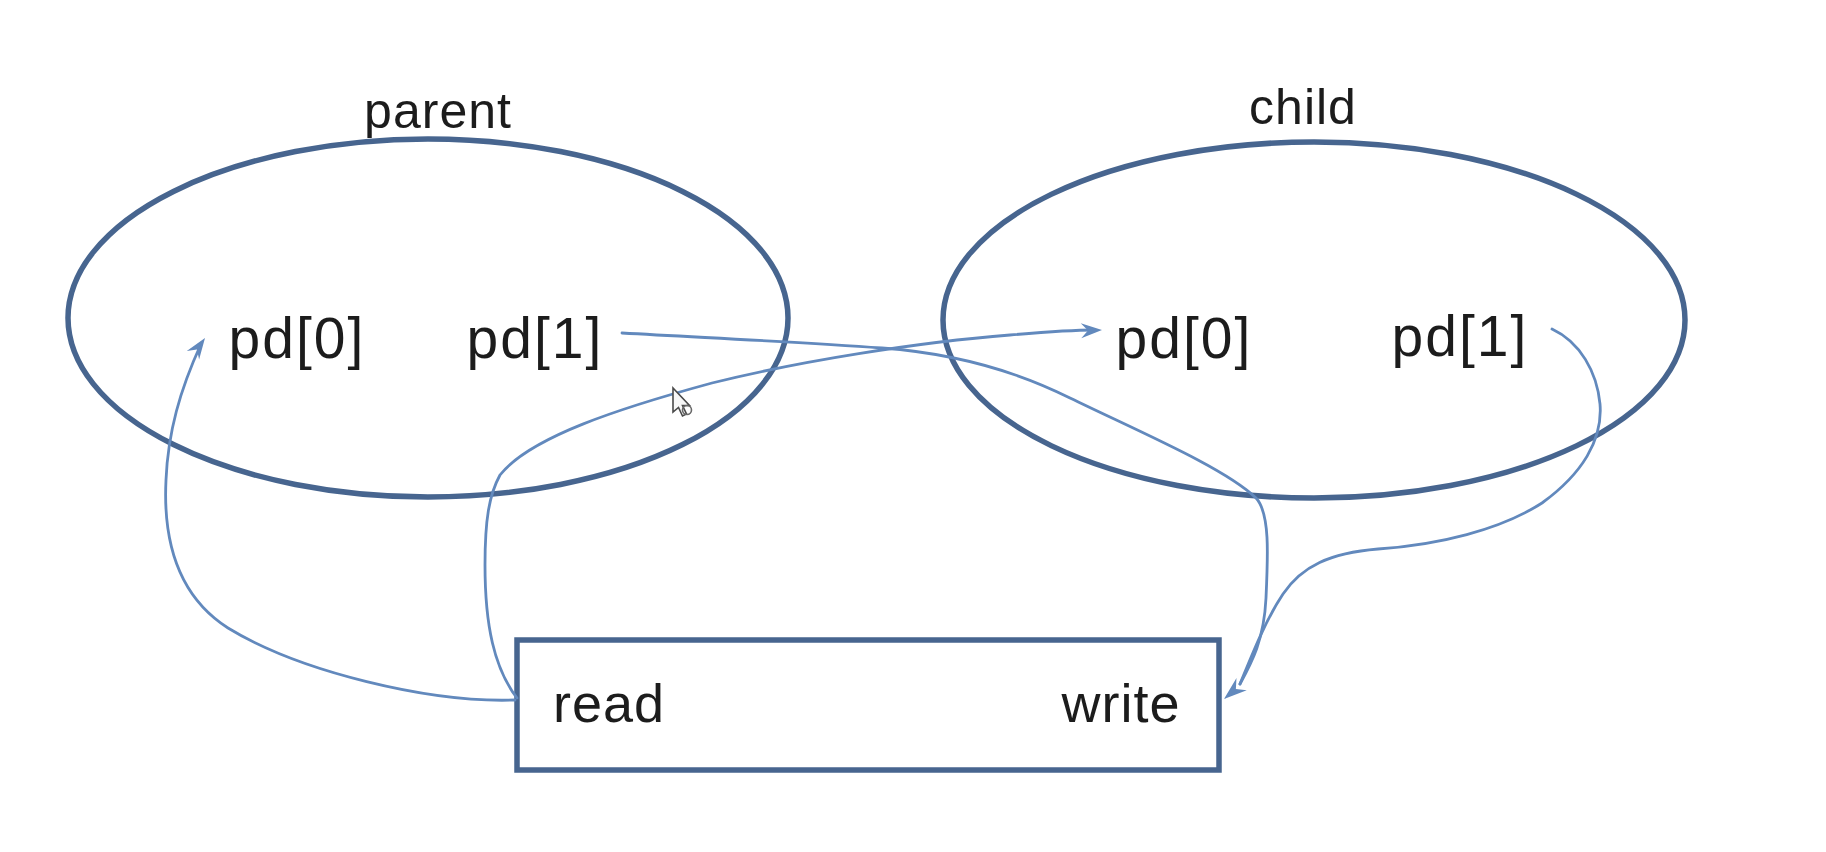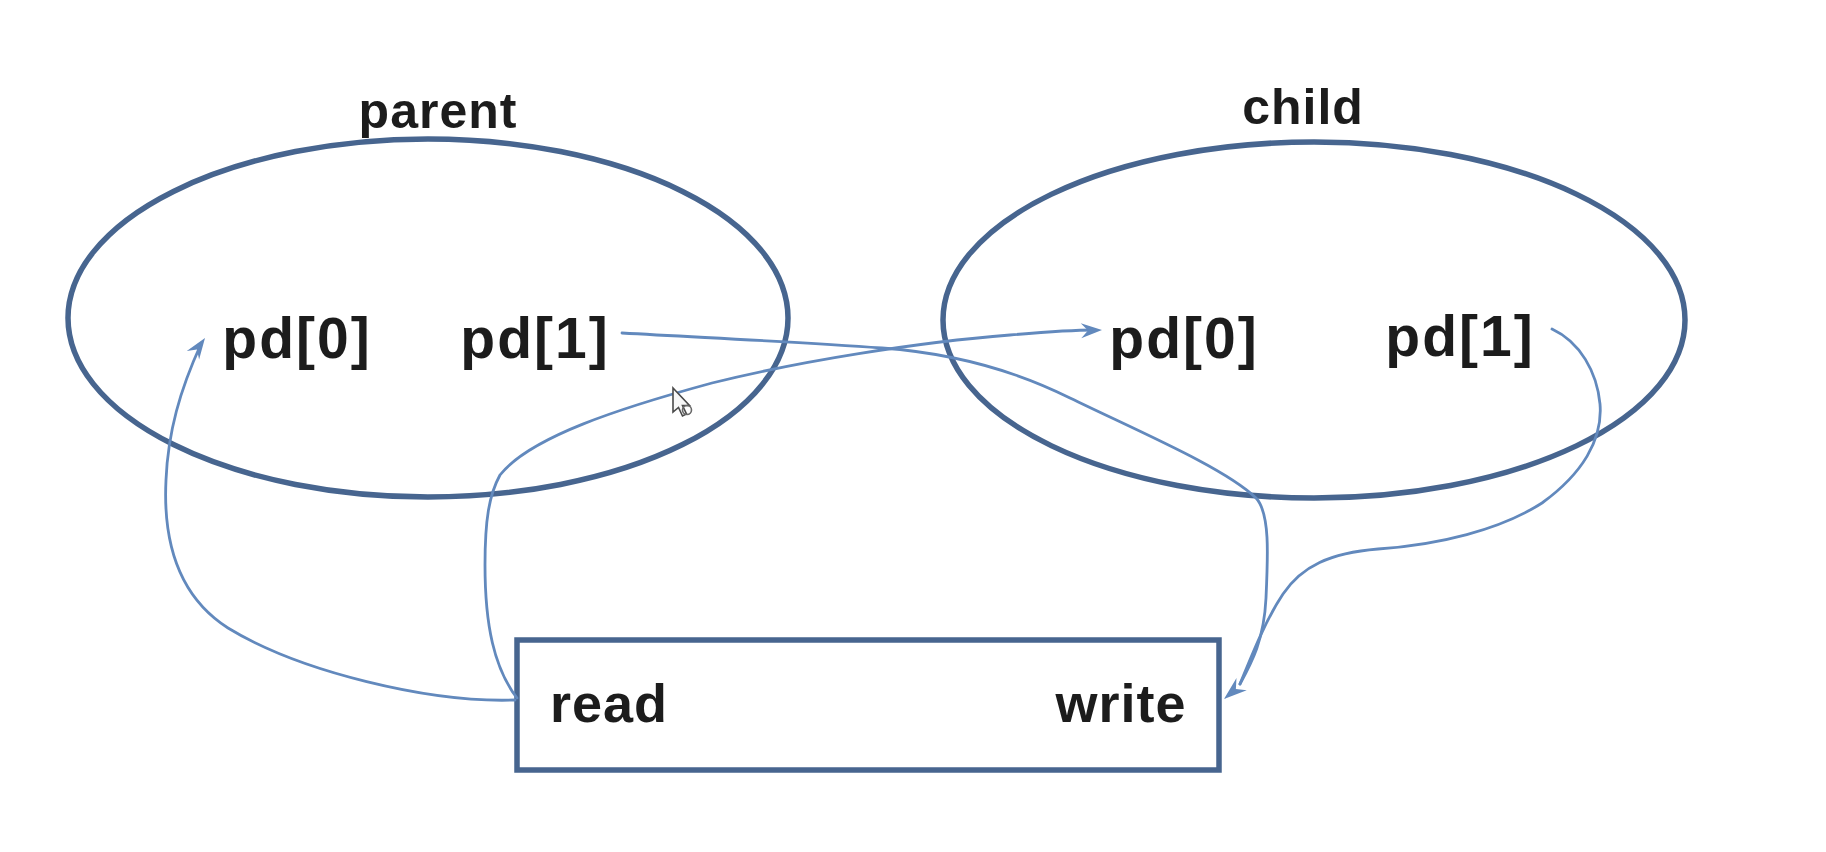--- a/index.html
+++ b/index.html
@@ -8,21 +8,20 @@
     background: #ffffff;
     width: 1826px;
     height: 852px;
     overflow: hidden;
   }
   .stage {
     position: relative;
     width: 1826px;
     height: 712px;
     background: #ffffff;
-    font-weight: bold;
   }
   svg.diagram {
     position: absolute;
     left: 0;
     top: 0;
     width: 1826px;
     height: 852px;
     font-family: "Liberation Sans", "DejaVu Sans", sans-serif;
   }
   .shape {

